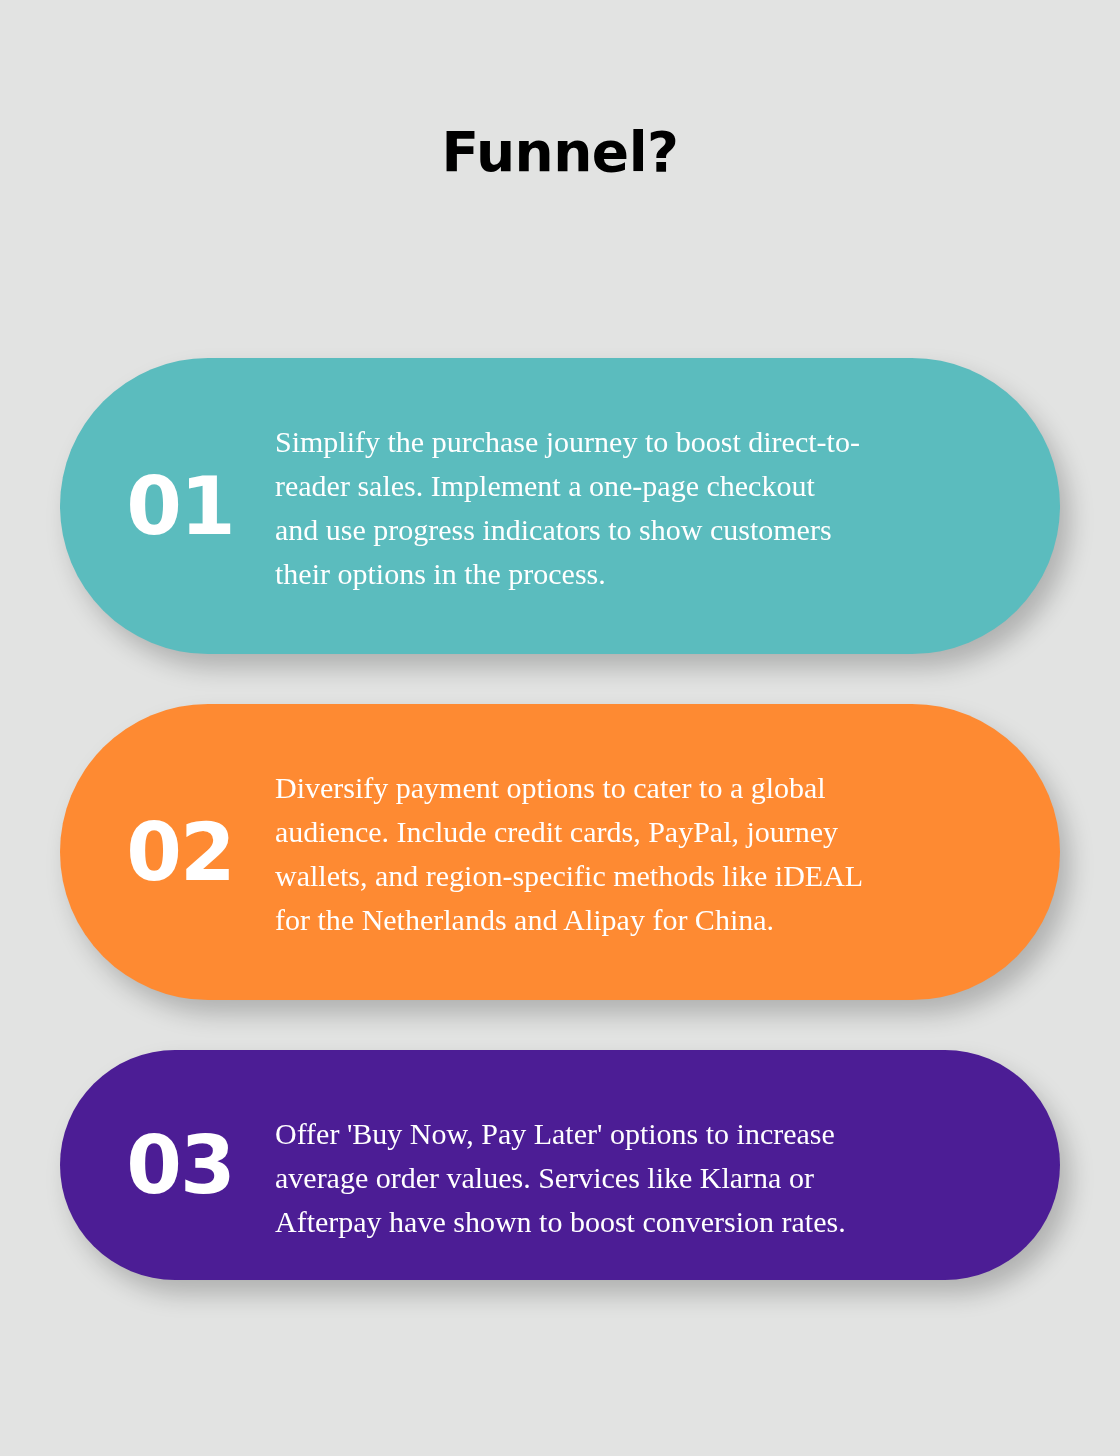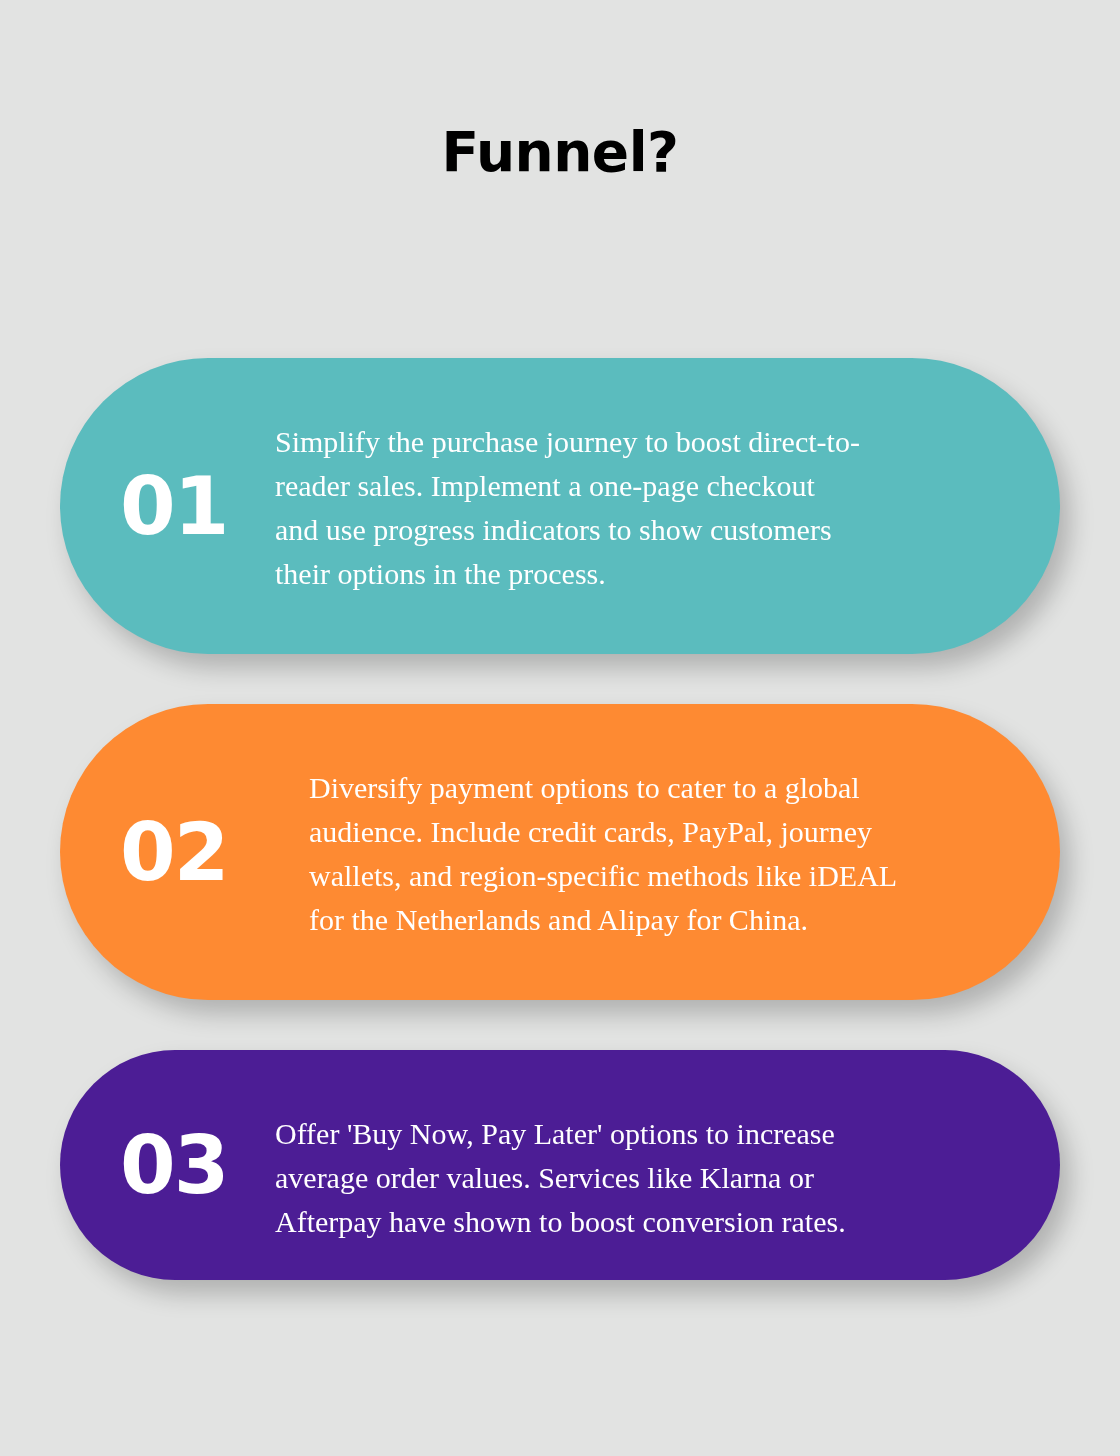--- a/index.html
+++ b/index.html
@@ -32,20 +32,21 @@
       border-radius: 150px;
       box-shadow: 10px 14px 24px rgba(0,0,0,0.22);
       display: flex;
       align-items: center;
       box-sizing: border-box;
     }
     .card-num {
       position: absolute;
       left: 60px;
       width: 120px;
+      text-align: center;
       font-family: "DejaVu Sans", sans-serif;
       font-weight: bold;
       font-size: 80px;
       color: #ffffff;
       letter-spacing: -2px;
     }
     .card-text {
       position: absolute;
       left: 215px;
       width: 760px;
@@ -68,21 +69,21 @@
   <div class="card-text" style="top:62px;">
     <span>Simplify the purchase journey to boost direct-to-</span>
     <span>reader sales. Implement a one-page checkout</span>
     <span>and use progress indicators to show customers</span>
     <span>their options in the process.</span>
   </div>
 </div>
 
 <div class="card" style="top:704px;height:296px;background:#fe8a32;">
   <div class="card-num">02</div>
-  <div class="card-text" style="top:62px;margin-left:34px;">
+  <div class="card-text" style="top:62px;">
     <span>Diversify payment options to cater to a global</span>
     <span>audience. Include credit cards, PayPal, journey</span>
     <span>wallets, and region-specific methods like iDEAL</span>
     <span>for the Netherlands and Alipay for China.</span>
   </div>
 </div>
 
 <div class="card" style="top:1050px;height:230px;background:#4c1d95;">
   <div class="card-num">03</div>
   <div class="card-text" style="top:62px;">

